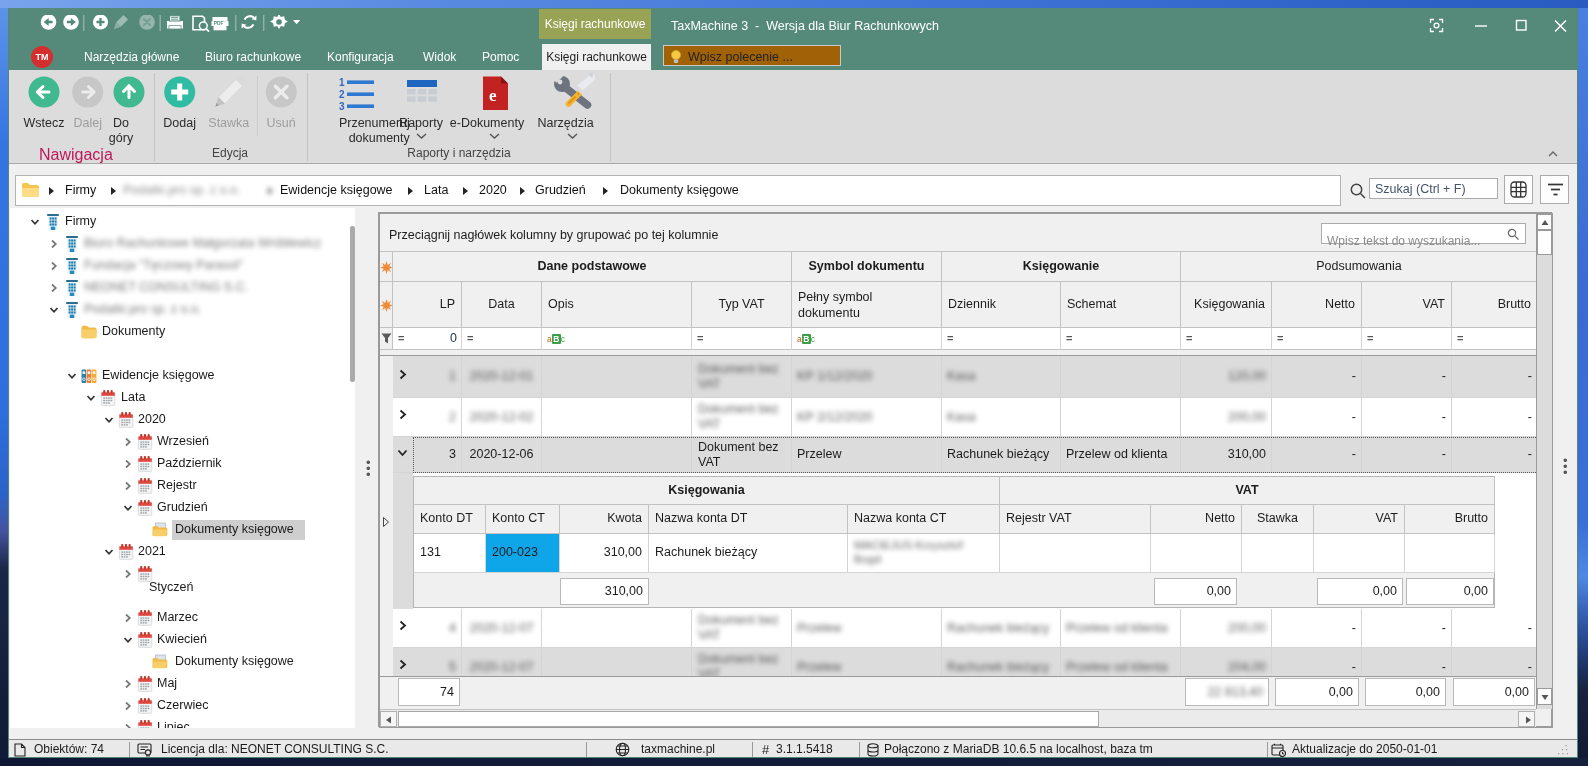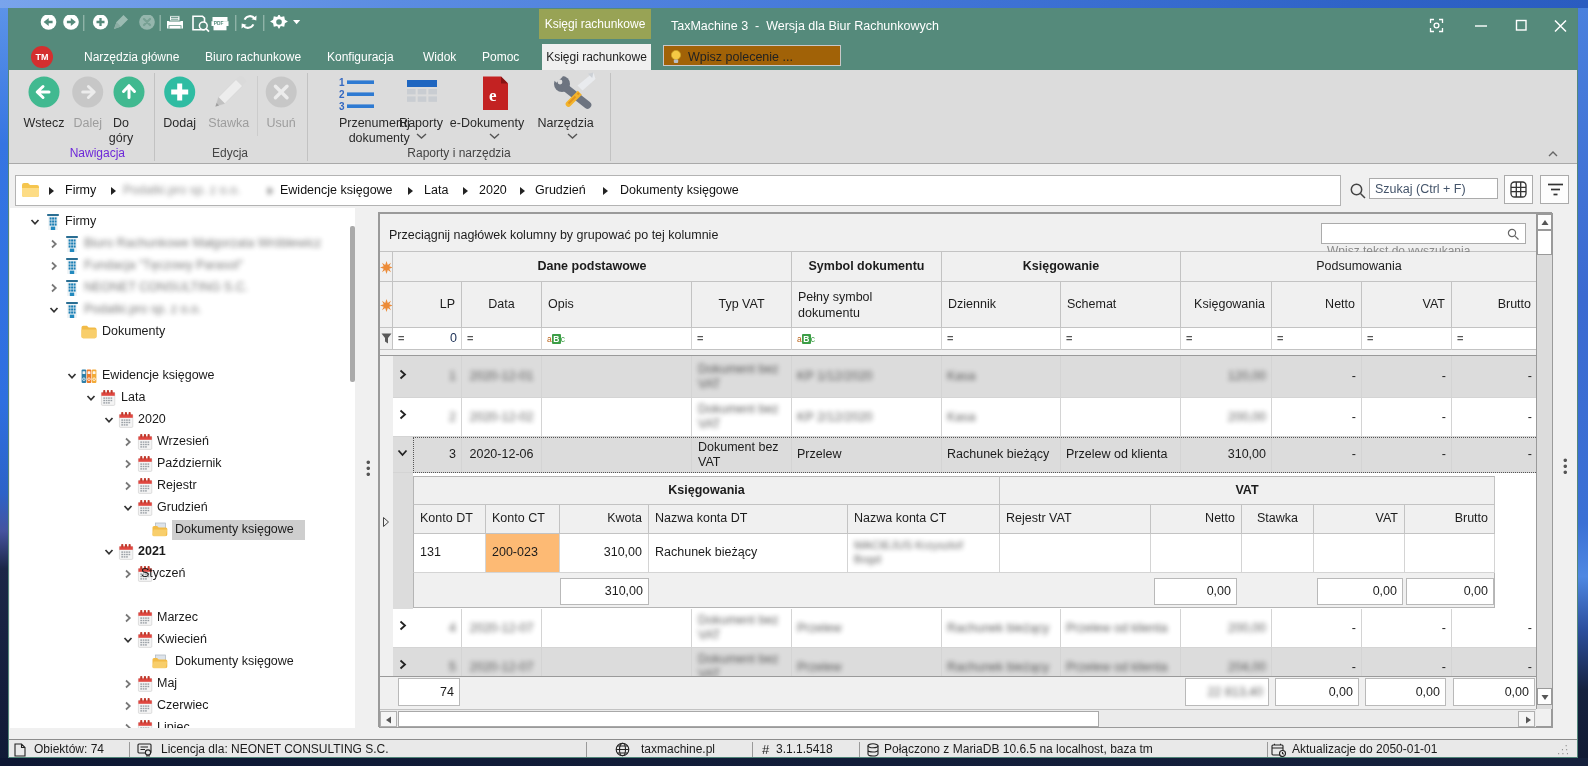--- a/index.html
+++ b/index.html
@@ -293,21 +293,21 @@
     <span class="abs" style="left:280.8px;top:2px;width:120px;text-align:right;">Przenumeruj<br>dokumenty</span>
     <span class="abs" style="left:367px;top:2px;width:90px;text-align:center;">Raporty</span>
     <span class="abs" style="left:433px;top:2px;width:90px;text-align:center;">e-Dokumenty</span>
     <span class="abs" style="left:511.6px;top:2px;width:90px;text-align:center;">Narzędzia</span>
   </div>
   <svg class="abs" style="left:405px;top:62px;" width="170" height="8" viewBox="0 0 170 8" stroke="#555" stroke-width="1.4" fill="none">
     <path d="M3 2 L7.5 6 L12 2"></path>
     <path d="M76 2 L80.5 6 L85 2"></path>
     <path d="M154 2 L158.5 6 L163 2"></path>
   </svg>
-  <div class="abs" style="left:30px;top:76px;width:86px;text-align:right;font-size:12px;color:#6d28d9;">Nawigacja</div>
+  <div class="abs" style="left:30px;top:76px;width:86px;text-align:left;font-size:16px;color:#be185d;">Nawigacja</div>
   <div class="abs" style="left:178px;top:76px;width:86px;text-align:center;font-size:12px;color:#444;">Edycja</div>
   <div class="abs" style="left:369px;top:76px;width:162px;text-align:center;font-size:12px;color:#444;">Raporty i narzędzia</div>
   <svg class="abs" style="left:1538px;top:80px;" width="12" height="8" viewBox="0 0 12 8" stroke="#666" stroke-width="1.4" fill="none">
       <path d="M2 6 L6 2 L10 6"></path>
     </svg>
 </div>
 <div id="pathrow">
   <div class="abs" style="left:6px;top:11px;width:1326px;height:31px;background:#fff;border:1px solid #b3b3b3;"></div>
   <svg class="abs" style="left:12px;top:18px;" width="19" height="16" viewBox="0 0 19 16">
     <path d="M1 3 q0 -2 2 -2 h4 l2 2 h7 q2 0 2 2 v8 q0 2 -2 2 h-13 q-2 0 -2 -2 z" fill="#f5c54e"></path>
@@ -471,30 +471,30 @@
         </svg>
   <span class="lbl" style="left:165px;">Dokumenty księgowe</span>
 </div>
 <div class="trow" style="top:333px;">
   <svg class="texp" style="left:94px;" width="10" height="10" viewBox="0 0 10 10" fill="none" stroke="#333" stroke-width="1.7">
           <path d="M1.5 3 L5 6.8 L8.5 3"></path>
         </svg>
   <svg class="tico" style="left:107px;" width="18" height="18" viewBox="0 0 18 18">
           <use href="#i-cal"></use>
         </svg>
-  <span class="lbl" style="left:128px;font-weight:bold;">2021</span>
+  <span class="lbl" style="left:128px;">2021</span>
 </div>
 <div class="trow" style="top:355px;">
   <svg class="texp" style="left:112.5px;" width="10" height="10" viewBox="0 0 10 10" fill="none" stroke="#777" stroke-width="1.7">
           <path d="M3 1.5 L6.8 5 L3 8.5"></path>
         </svg>
   <svg class="tico" style="left:126px;" width="18" height="18" viewBox="0 0 18 18">
           <use href="#i-cal"></use>
         </svg>
-  <span class="lbl" style="left:131px;">Styczeń</span>
+  <span class="lbl" style="left:139px;margin-top:14px;">Styczeń</span>
 </div>
 <div class="trow" style="top:399px;">
   <svg class="texp" style="left:112.5px;" width="10" height="10" viewBox="0 0 10 10" fill="none" stroke="#777" stroke-width="1.7">
           <path d="M3 1.5 L6.8 5 L3 8.5"></path>
         </svg>
   <svg class="tico" style="left:126px;" width="18" height="18" viewBox="0 0 18 18">
           <use href="#i-cal"></use>
         </svg>
   <span class="lbl" style="left:147px;">Marzec</span>
 </div>
@@ -539,21 +539,21 @@
           <use href="#i-cal"></use>
         </svg>
   <span class="lbl" style="left:147px;">Lipiec</span>
 </div>
 <div class="abs" style="left:340px;top:18px;width:5px;height:156px;background:#aaaaaa;border-radius:2px;"></div>
 </div>
 <div id="grid">
 <div class="abs" style="left:0;top:0;width:1157px;height:39px;background:#f0f0f0;border-bottom:1px solid #c3c3c3;"></div>
 <div class="abs" style="left:10px;top:15px;">Przeciągnij nagłówek kolumny by grupować po tej kolumnie</div>
 <div class="abs" style="left:942px;top:10px;width:205px;height:21px;background:#fff;border:1px solid #ababab;">
-        <span class="abs" style="left:5px;top:20px;color:#8a8a8a;font-size:12px;">Wpisz tekst do wyszukania...</span>
+        <span class="abs" style="left:5px;top:10px;color:#8a8a8a;font-size:12px;">Wpisz tekst do wyszukania...</span>
         <svg class="abs" style="left:185px;top:4px;" width="13" height="13" viewBox="0 0 13 13" fill="none" stroke="#666" stroke-width="1.2">
           <circle cx="5" cy="5" r="3.6"></circle>
           <path d="M7.8 7.8 L11.5 11.5"></path>
         </svg>
       </div>
 <div class="gcell" style="left:0px;top:39px;width:14px;height:30px;background:#f0f0f0;border-right:1px solid #c3c3c3;border-bottom:1px solid #c3c3c3;padding:9px 0 0 1px;">
         <svg width="13" height="13" viewBox="0 0 13 13">
           <path d="M6.5 0 L7.8 4 L11 1.7 L9.3 5.3 L13 6.5 L9.3 7.7 L11 11.3 L7.8 9 L6.5 13 L5.2 9 L2 11.3 L3.7 7.7 L0 6.5 L3.7 5.3 L2 1.7 L5.2 4 Z" fill="#ec8b38"></path>
         </svg>
       </div>
@@ -660,21 +660,21 @@
 <div class="gcell" style="left:107px;top:292px;width:74px;height:29px;background:#f0f0f0;border-right:1px solid #c3c3c3;border-bottom:1px solid #c3c3c3;text-align:left;padding:6px 6px 0 6px;">Konto CT</div>
 <div class="gcell" style="left:181px;top:292px;width:89px;height:29px;background:#f0f0f0;border-right:1px solid #c3c3c3;border-bottom:1px solid #c3c3c3;text-align:right;padding:6px 6px 0 6px;">Kwota</div>
 <div class="gcell" style="left:270px;top:292px;width:199px;height:29px;background:#f0f0f0;border-right:1px solid #c3c3c3;border-bottom:1px solid #c3c3c3;text-align:left;padding:6px 6px 0 6px;">Nazwa konta DT</div>
 <div class="gcell" style="left:469px;top:292px;width:152px;height:29px;background:#f0f0f0;border-right:1px solid #c3c3c3;border-bottom:1px solid #c3c3c3;text-align:left;padding:6px 6px 0 6px;">Nazwa konta CT</div>
 <div class="gcell" style="left:621px;top:292px;width:151px;height:29px;background:#f0f0f0;border-right:1px solid #c3c3c3;border-bottom:1px solid #c3c3c3;text-align:left;padding:6px 6px 0 6px;">Rejestr VAT</div>
 <div class="gcell" style="left:772px;top:292px;width:91px;height:29px;background:#f0f0f0;border-right:1px solid #c3c3c3;border-bottom:1px solid #c3c3c3;text-align:right;padding:6px 6px 0 6px;">Netto</div>
 <div class="gcell" style="left:863px;top:292px;width:72px;height:29px;background:#f0f0f0;border-right:1px solid #c3c3c3;border-bottom:1px solid #c3c3c3;text-align:center;padding:6px 6px 0 6px;">Stawka</div>
 <div class="gcell" style="left:935px;top:292px;width:91px;height:29px;background:#f0f0f0;border-right:1px solid #c3c3c3;border-bottom:1px solid #c3c3c3;text-align:right;padding:6px 6px 0 6px;">VAT</div>
 <div class="gcell" style="left:1026px;top:292px;width:90px;height:29px;background:#f0f0f0;border-right:1px solid #c3c3c3;border-bottom:1px solid #c3c3c3;text-align:right;padding:6px 6px 0 6px;">Brutto</div>
 <div class="gcell" style="left:34px;top:321px;width:73px;height:39px;background:#fff;border-right:1px solid #d4d4d4;border-bottom:1px solid #d4d4d4;text-align:left;padding:11px 6px 0 6px;border-left:1px solid #b5b5b5;">131</div>
-<div class="gcell" style="left:107px;top:321px;width:74px;height:39px;background:#fdba74;border-right:1px solid #d4d4d4;border-bottom:1px solid #d4d4d4;text-align:left;padding:11px 6px 0 6px;">200-023</div>
+<div class="gcell" style="left:107px;top:321px;width:74px;height:39px;background:#0ea5e9;border-right:1px solid #d4d4d4;border-bottom:1px solid #d4d4d4;text-align:left;padding:11px 6px 0 6px;">200-023</div>
 <div class="gcell" style="left:181px;top:321px;width:89px;height:39px;background:#fff;border-right:1px solid #d4d4d4;border-bottom:1px solid #d4d4d4;text-align:right;padding:11px 6px 0 6px;">310,00</div>
 <div class="gcell" style="left:270px;top:321px;width:199px;height:39px;background:#fff;border-right:1px solid #d4d4d4;border-bottom:1px solid #d4d4d4;text-align:left;padding:11px 6px 0 6px;">Rachunek bieżący</div>
 <div class="gcell" style="left:469px;top:321px;width:152px;height:39px;background:#fff;border-right:1px solid #d4d4d4;border-bottom:1px solid #d4d4d4;padding:4px 6px 0 6px;white-space:normal;line-height:14px;"><span class="blur2" style="font-size:11.5px;">MACIEJUS Krzysztof<br>Bogd</span></div>
 <div class="gcell" style="left:621px;top:321px;width:151px;height:39px;background:#fff;border-right:1px solid #d4d4d4;border-bottom:1px solid #d4d4d4;text-align:left;padding:11px 6px 0 6px;"></div>
 <div class="gcell" style="left:772px;top:321px;width:91px;height:39px;background:#fff;border-right:1px solid #d4d4d4;border-bottom:1px solid #d4d4d4;text-align:left;padding:11px 6px 0 6px;"></div>
 <div class="gcell" style="left:863px;top:321px;width:72px;height:39px;background:#fff;border-right:1px solid #d4d4d4;border-bottom:1px solid #d4d4d4;text-align:left;padding:11px 6px 0 6px;"></div>
 <div class="gcell" style="left:935px;top:321px;width:91px;height:39px;background:#fff;border-right:1px solid #d4d4d4;border-bottom:1px solid #d4d4d4;text-align:left;padding:11px 6px 0 6px;"></div>
 <div class="gcell" style="left:1026px;top:321px;width:90px;height:39px;background:#fff;border-right:1px solid #d4d4d4;border-bottom:1px solid #d4d4d4;text-align:left;padding:11px 6px 0 6px;"></div>
 <div class="abs" style="left:34px;top:360px;width:1082px;height:35px;background:#f0f0f0;border:1px solid #b5b5b5;border-top:none;"></div>
 <div class="abs" style="left:181px;top:365px;width:89px;height:27px;background:#fff;border:1px solid #b9b9b9;text-align:right;padding:5px 5px 0 0;">310,00</div>

